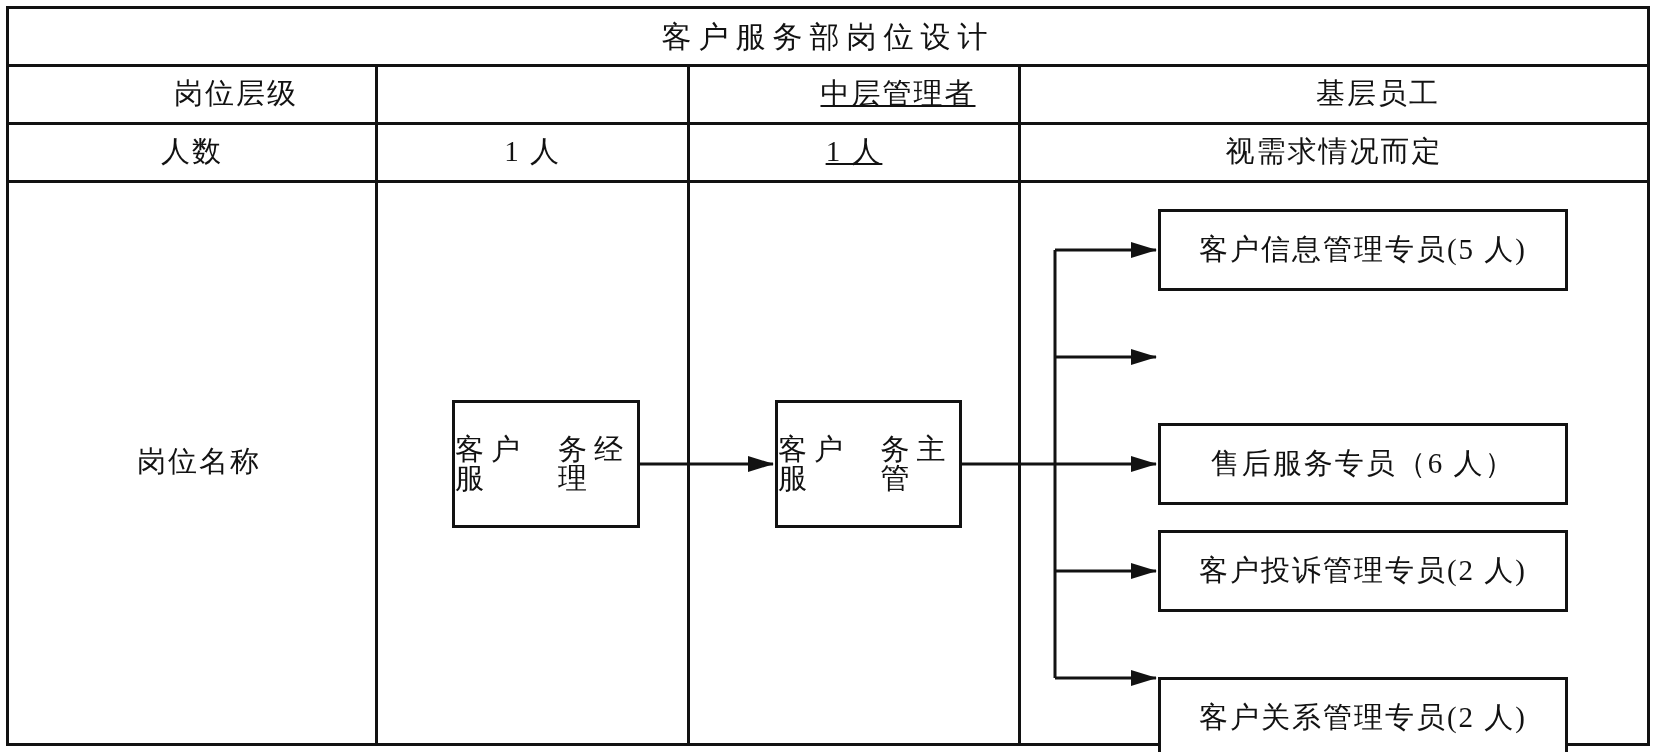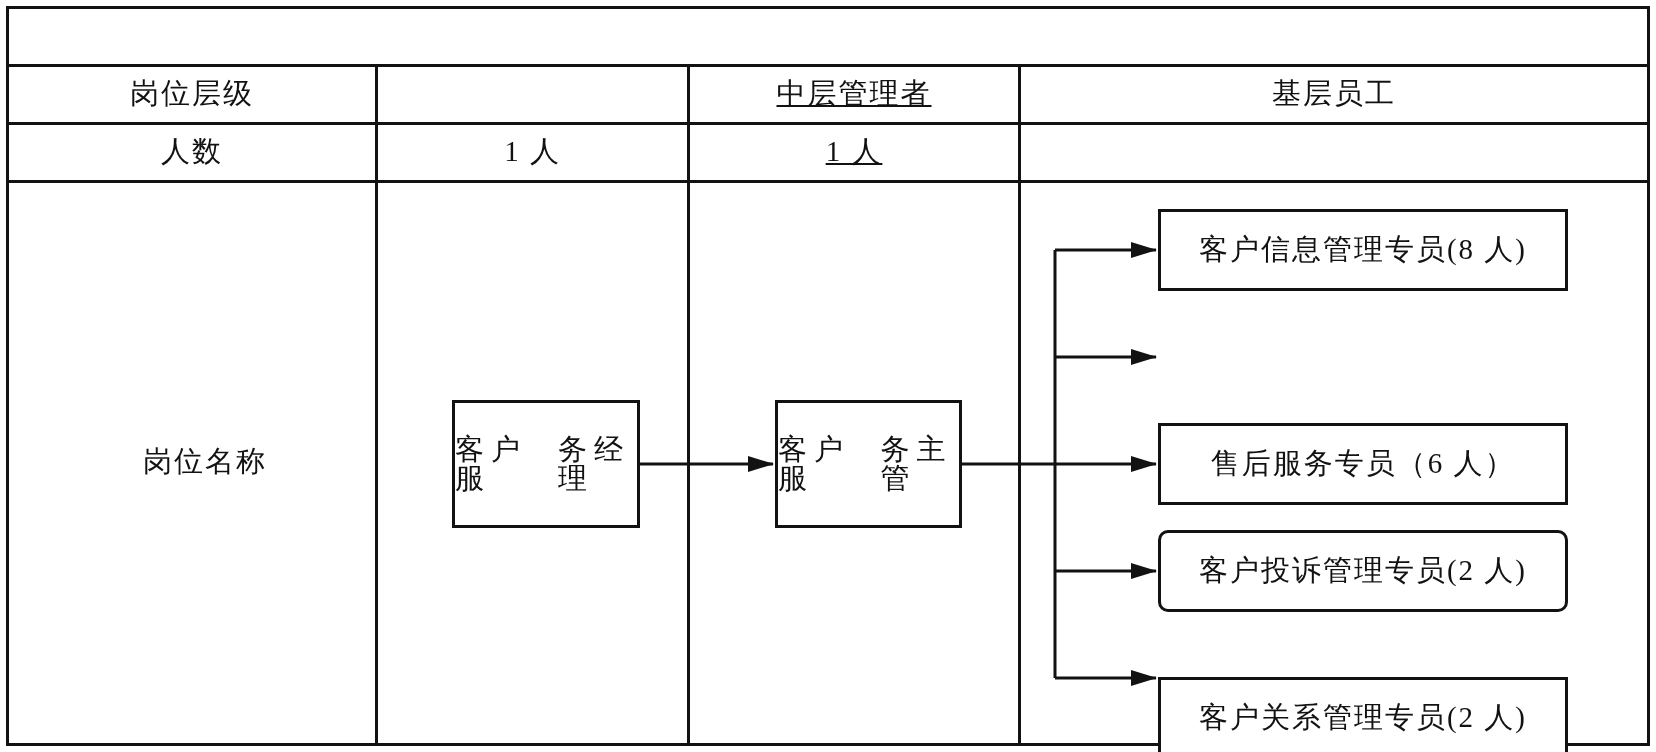--- a/index.html
+++ b/index.html
@@ -28,69 +28,71 @@
   .vline-3 { left: 1009px; top: 55px; bottom: 0; }
   
   .cell {
     position: absolute;
     display: flex; align-items: center; justify-content: center;
     font-size: 29px; line-height: 1;
     letter-spacing: 2px;
     white-space: nowrap;
   }
   .title-cell { left: 0; top: 0; width: 1638px; height: 55px; font-size: 30px; letter-spacing: 7px; }
-  .r2 { top: 55px; height: 58px; }
+  .r2 { top: 55px; height: 58px; padding-left: 44px; }
   .r3 { top: 113px; height: 58px; }
   .c1 { left: 0; width: 366px; }
   .c2 { left: 369px; width: 309px; }
   .c3 { left: 681px; width: 328px; text-decoration: underline; }
   .c4 { left: 1012px; width: 626px; }
-  .name-label-cell { left: 13px; top: 171px; width: 366px; height: 563px; border-radius: 28px; }
+  .name-label-cell { left: 7px; top: 171px; width: 366px; height: 563px; border-radius: 28px; }
   
   .node {
     position: absolute;
     box-sizing: border-box;
     border: 3px solid #121212;
     background: #ffffff;
     display: flex; align-items: center; justify-content: center;
     font-size: 29px;
     z-index: 2;
   }
   .node-2line { flex-direction: row; gap: 24px; letter-spacing: 7px; line-height: 1; }
   .node-manager    { left: 443px; top: 391px; width: 188px; height: 128px; }
   .node-supervisor { left: 766px; top: 391px; width: 187px; height: 128px; }
   .leaf { left: 1149px; width: 410px; height: 82px; letter-spacing: 2px; white-space: nowrap; }
   .leaf-0 { top: 200px; }
   .leaf-1 { top: 307px; }
   .leaf-2 { top: 414px; }
-  .leaf-3 { top: 521px; border-radius: 10px; }
+  .leaf-3 { top: 521px; }
   .leaf-4 { top: 628px; margin-top: 40px; }
   .connector-svg { position: absolute; left: 0; top: 0; z-index: 1; }
 </style>
 </head>
 <body>
 
 <div class="page">
   <div class="tbl">
 
     <div class="hline hline-1"></div>
     <div class="hline hline-2"></div>
     <div class="hline hline-3"></div>
     <div class="vline vline-1"></div>
     <div class="vline vline-2"></div>
     <div class="vline vline-3"></div>
 
+    <div class="cell title-cell">客户服务部岗位设计</div>
 
     <div class="cell r2 c1">岗位层级</div>
     <div class="cell r2 c3">中层管理者</div>
     <div class="cell r3 c1">人数</div>
 
     <div class="cell r2 c4">基层员工</div>
     <div class="cell r3 c2">1 人</div>
     <div class="cell r3 c3">1 人</div>
+    <div class="cell r3 c4">视需求情况而定</div>
 
     <div class="cell name-label-cell">岗位名称</div>
 
     <svg class="connector-svg" width="1638" height="734" viewBox="0 0 1638 734">
       <defs>
         <marker id="arrow" markerUnits="userSpaceOnUse" markerWidth="26" markerHeight="16" refX="25" refY="8" orient="auto">
           <path d="M0,0 L26,8 L0,16 Z" fill="#121212"></path>
         </marker>
       </defs>
 
@@ -107,19 +109,19 @@
     </svg>
 
     <div class="node node-2line node-manager">
       <span>客户服</span>
       <span>务经理</span>
     </div>
     <div class="node node-2line node-supervisor">
       <span>客户服</span>
       <span>务主管</span>
     </div>
-    <div class="node leaf leaf-0">客户信息管理专员(8 人)</div>
+    <div class="node leaf leaf-0">客户信息管理专员(5 人)</div>
     <div class="node leaf leaf-2">售后服务专员（6 人）</div>
     <div class="node leaf leaf-3">客户投诉管理专员(2 人)</div>
     <div class="node leaf leaf-4">客户关系管理专员(2 人)</div>
 
   </div>
 </div>
 
 </body></html>

